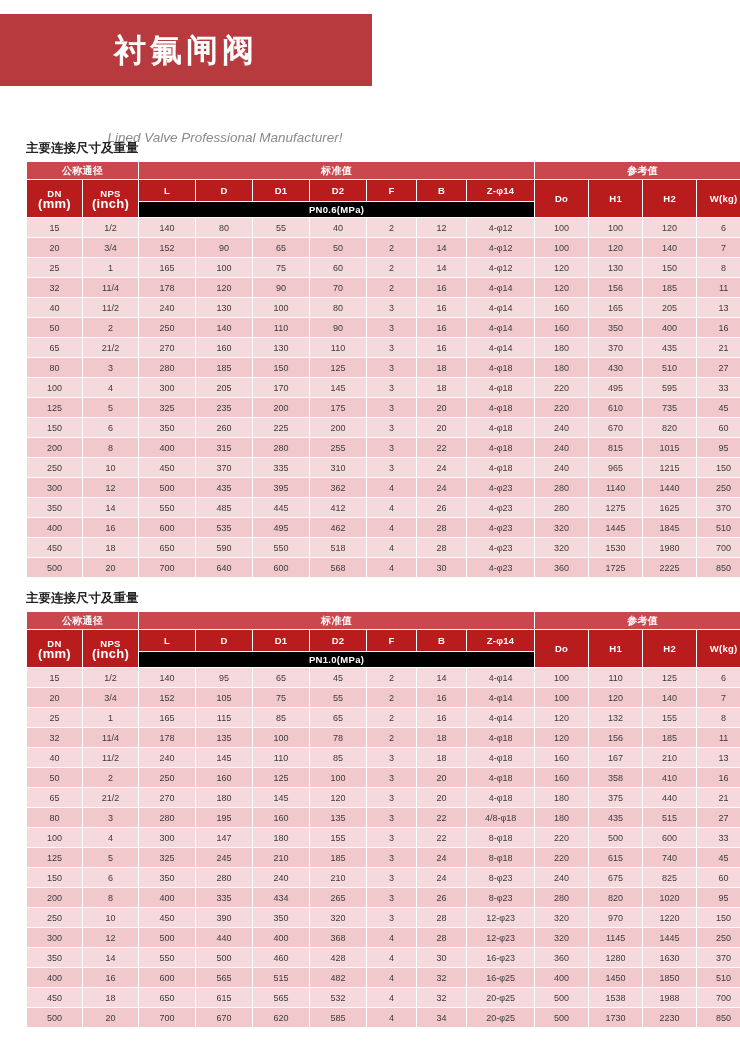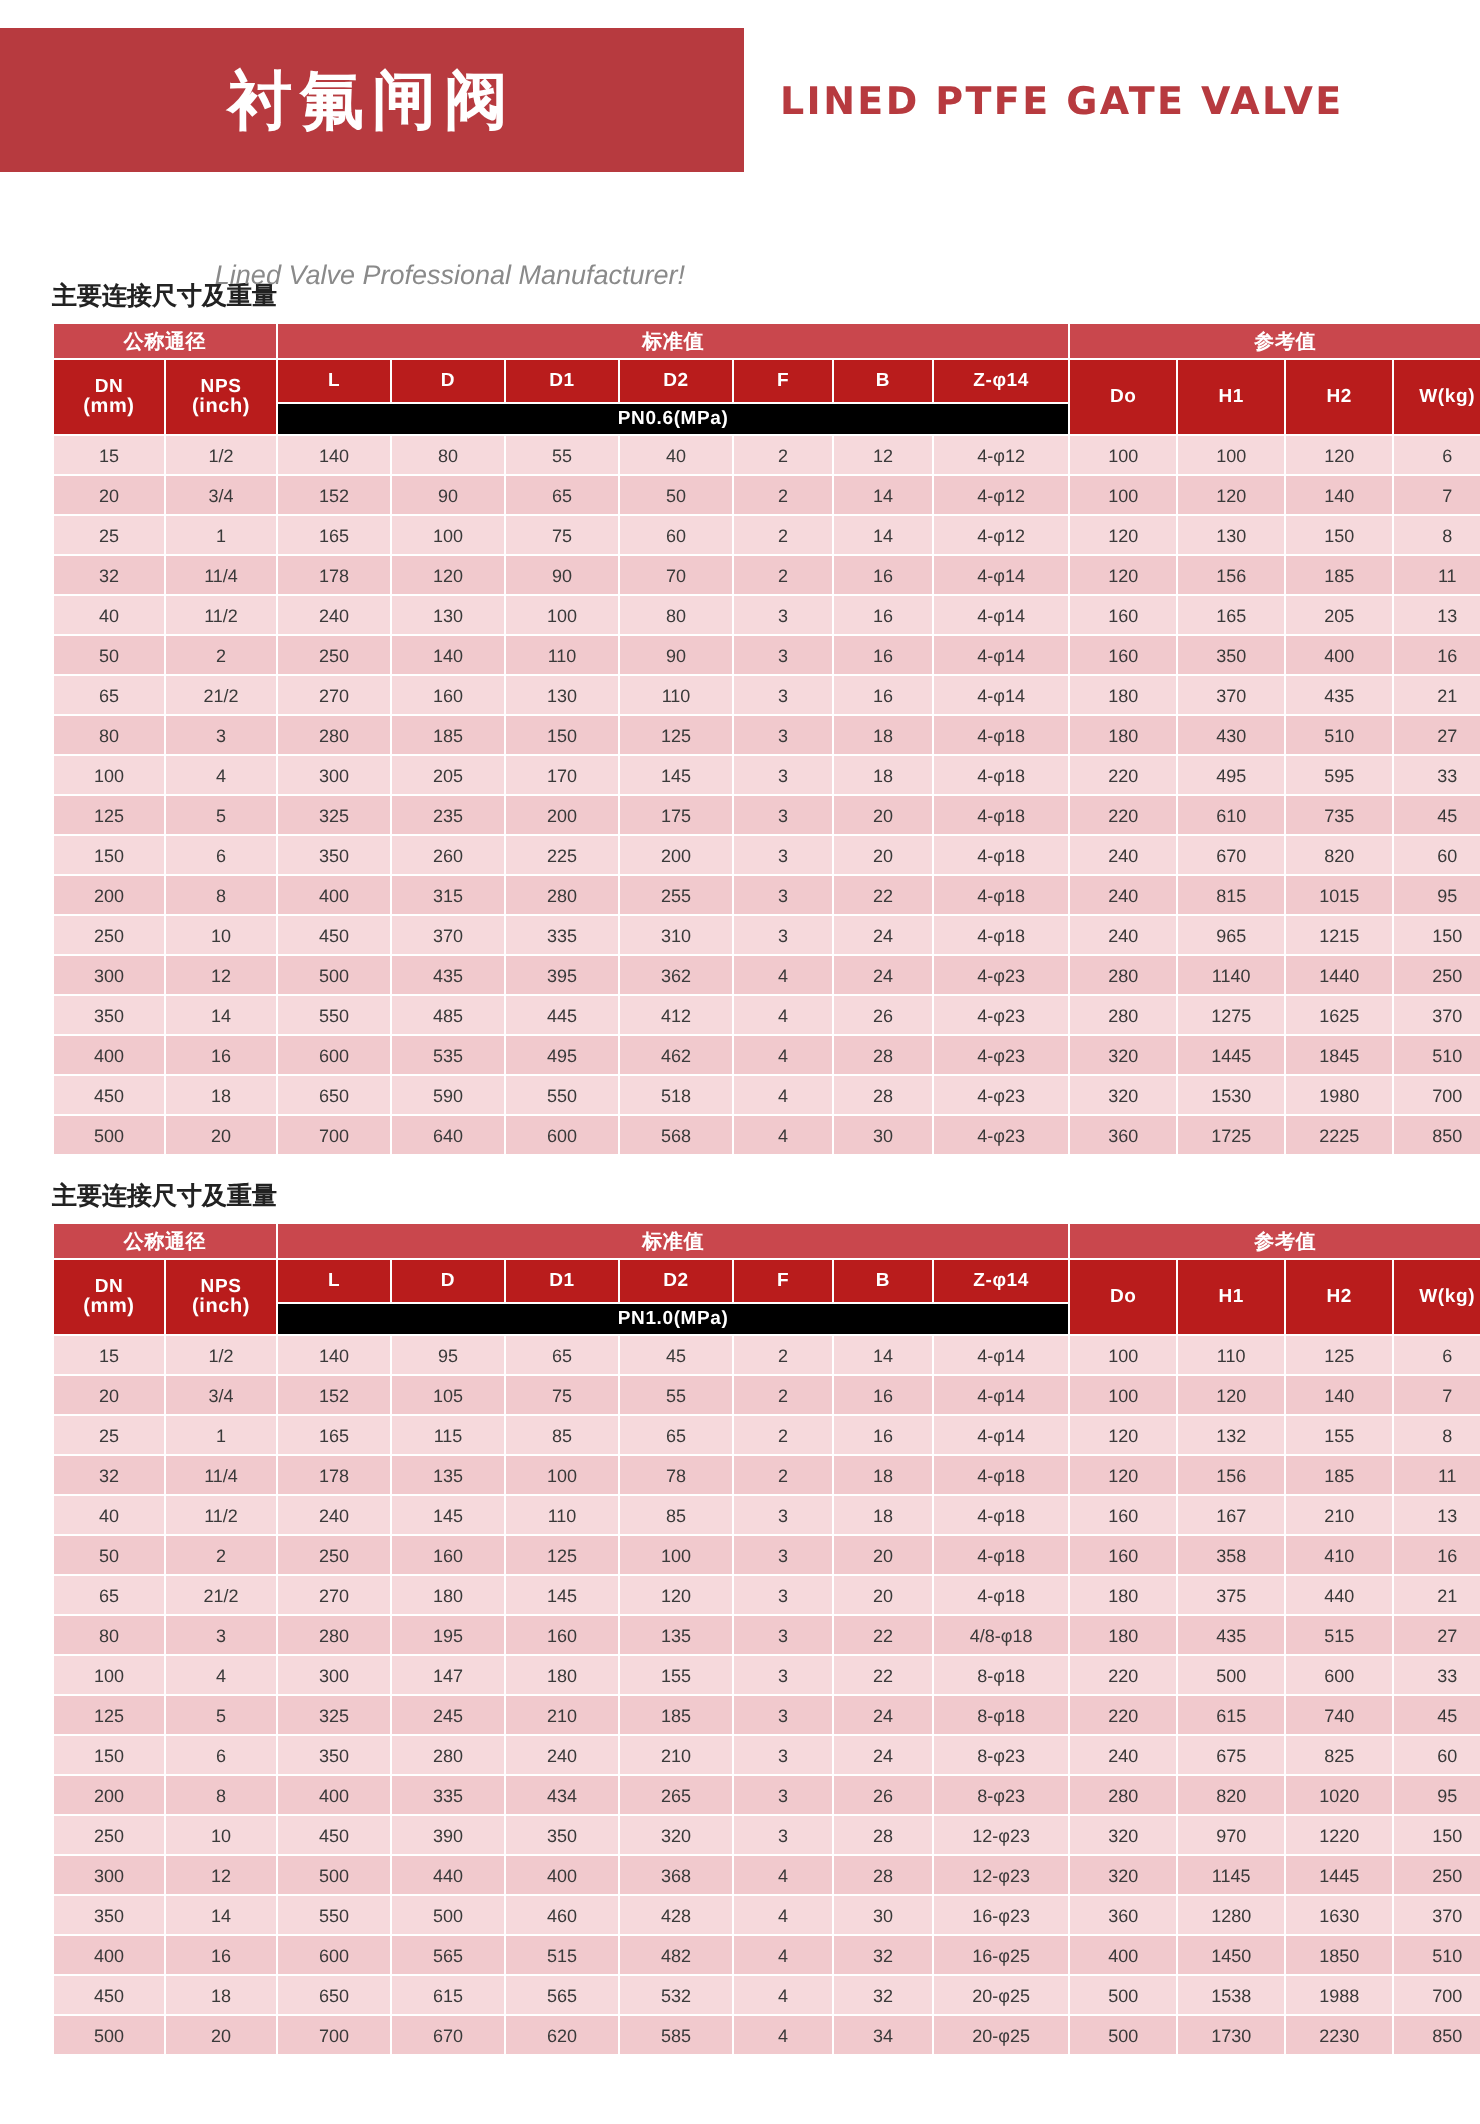--- a/index.html
+++ b/index.html
@@ -117,29 +117,28 @@
     font-size: 9.5px;
   }
   table.spec tbody td {
     background: #f6d9dc;
     height: 20px;
   }
   table.spec tbody tr:nth-child(even) td {
     background: #f1c9cd;
   }
   .dn-line1 { display:block; line-height:11px; }
-  .dn-line2 { display:block; line-height:10px; font-size:10px; }
+  .dn-line2 { display:block; line-height:10px; font-size:13px; }
 </style>
 </head>
 <body>
 
 <div class="header">
   <div class="header-band"></div>
   <div class="header-title-cn">衬氟闸阀</div>
-  <div class="header-title-en">LINED PTFE GATE VALVE</div>
   <div class="header-sub">Lined Valve Professional Manufacturer!</div>
 </div>
 
 <div class="section">
   <div class="section-title">主要连接尺寸及重量</div>
   <table class="spec">
     <colgroup>
       <col style="width:56px">
         <col style="width:56px">
       <col style="width:57px">

